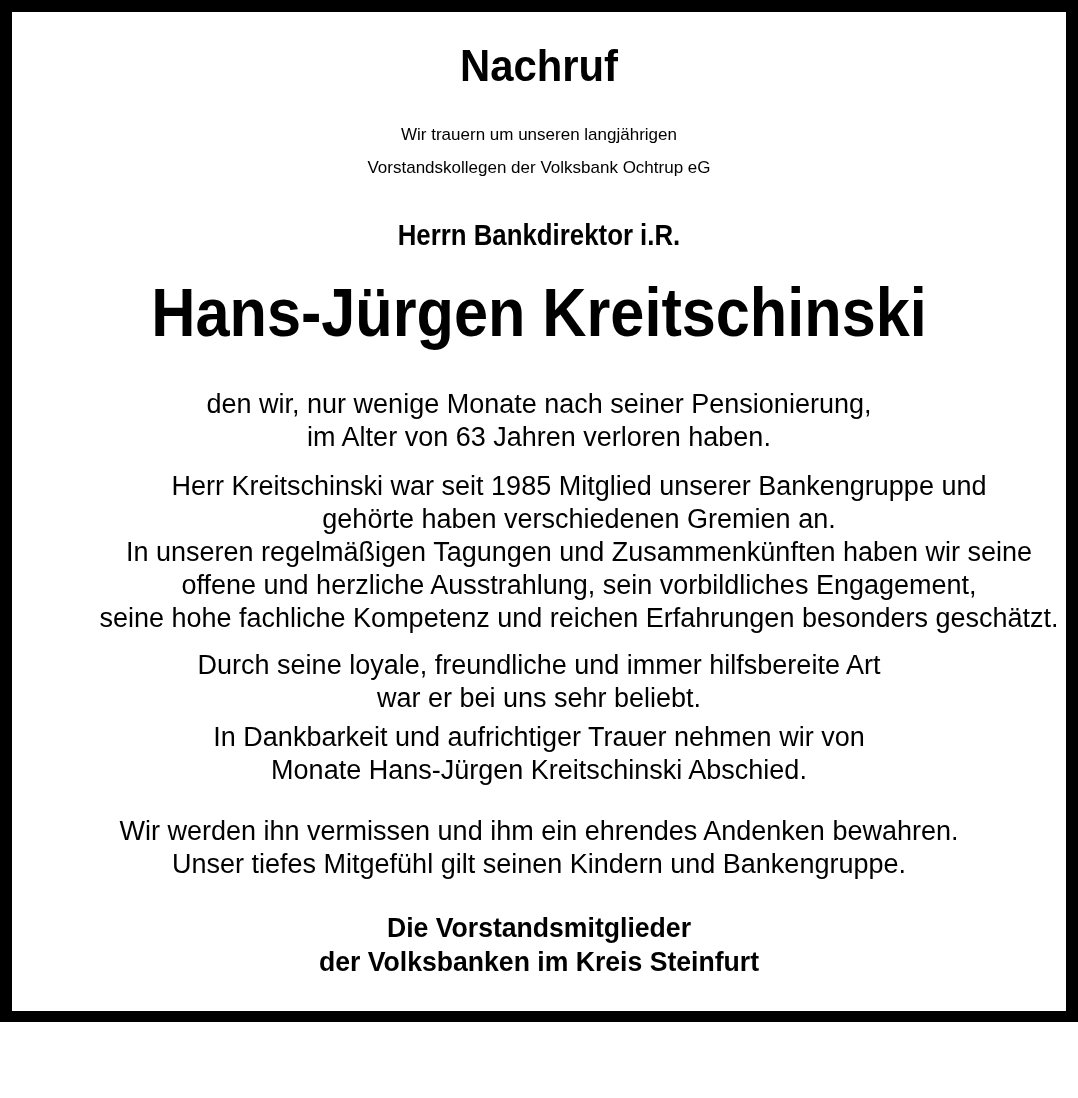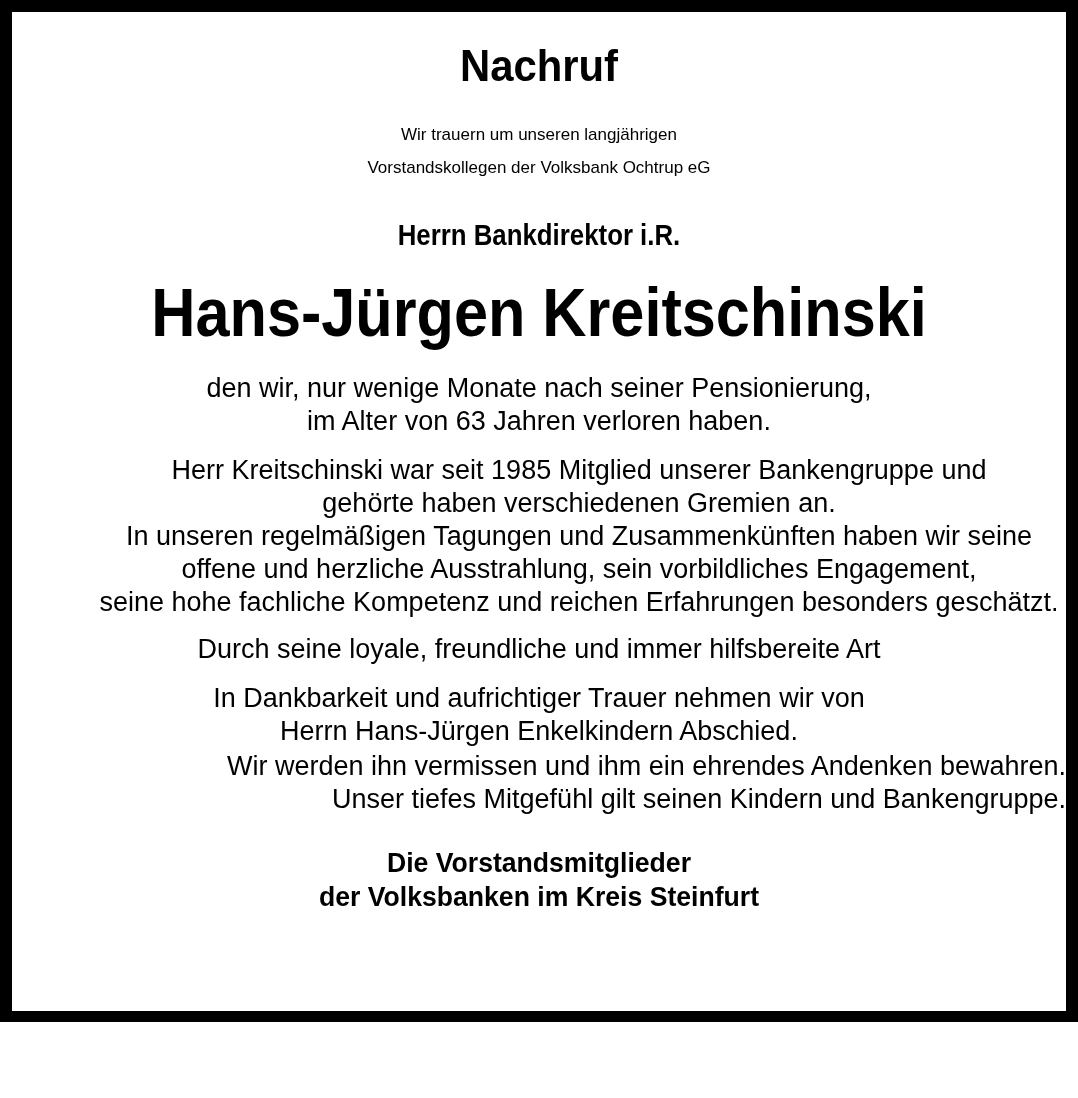--- a/index.html
+++ b/index.html
@@ -66,25 +66,25 @@
     font-weight: bold;
     white-space: nowrap;
     transform: scaleX(0.90);
     transform-origin: 50% 50%;
   }
   .para {
     font-size: 27px;
     line-height: 33px;
     font-weight: normal;
   }
-  .para-0 { margin-top: 20px; }
+  .para-0 { margin-top: 36px; }
   .para-1 { margin-top: 16px; padding-left: 40px; }
   .para-2 { margin-top: 14px; }
-  .para-3 { margin-top: 16px; }
-  .para-4 { margin-top: 2px; text-align: right; }
+  .para-3 { margin-top: 6px; }
+  .para-4 { margin-top: 28px; }
   .signature {
     margin-top: 30px;
     font-size: 28px;
     line-height: 34px;
     font-weight: bold;
     transform: scaleX(0.95);
     transform-origin: 50% 50%;
   }
   .corner-block {
     position: absolute;
@@ -122,25 +122,26 @@
       <div class="block para para-1">
           <div>Herr Kreitschinski war seit 1985 Mitglied unserer Bankengruppe und</div>
           <div>gehörte haben verschiedenen Gremien an.</div>
           <div>In unseren regelmäßigen Tagungen und Zusammenkünften haben wir seine</div>
           <div>offene und herzliche Ausstrahlung, sein vorbildliches Engagement,</div>
           <div>seine hohe fachliche Kompetenz und reichen Erfahrungen besonders geschätzt.</div>
         </div>
 
       <div class="block para para-2">
           <div>Durch seine loyale, freundliche und immer hilfsbereite Art</div>
+          <div>war er bei uns sehr beliebt.</div>
         </div>
 
       <div class="block para para-3">
           <div>In Dankbarkeit und aufrichtiger Trauer nehmen wir von</div>
-          <div>Herrn Hans-Jürgen Enkelkindern Abschied.</div>
+          <div>Monate Hans-Jürgen Kreitschinski Abschied.</div>
         </div>
 
       <div class="block para para-4">
           <div>Wir werden ihn vermissen und ihm ein ehrendes Andenken bewahren.</div>
           <div>Unser tiefes Mitgefühl gilt seinen Kindern und Bankengruppe.</div>
         </div>
 
       <div class="block signature">
           <div>Die Vorstandsmitglieder</div>
           <div>der Volksbanken im Kreis Steinfurt</div>

